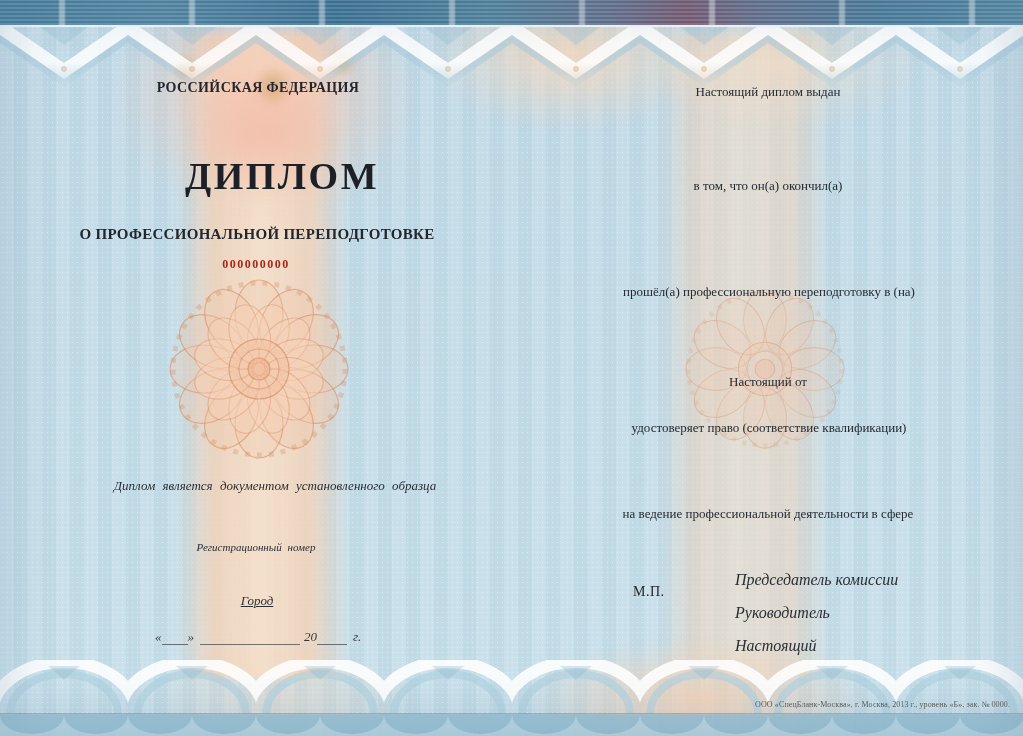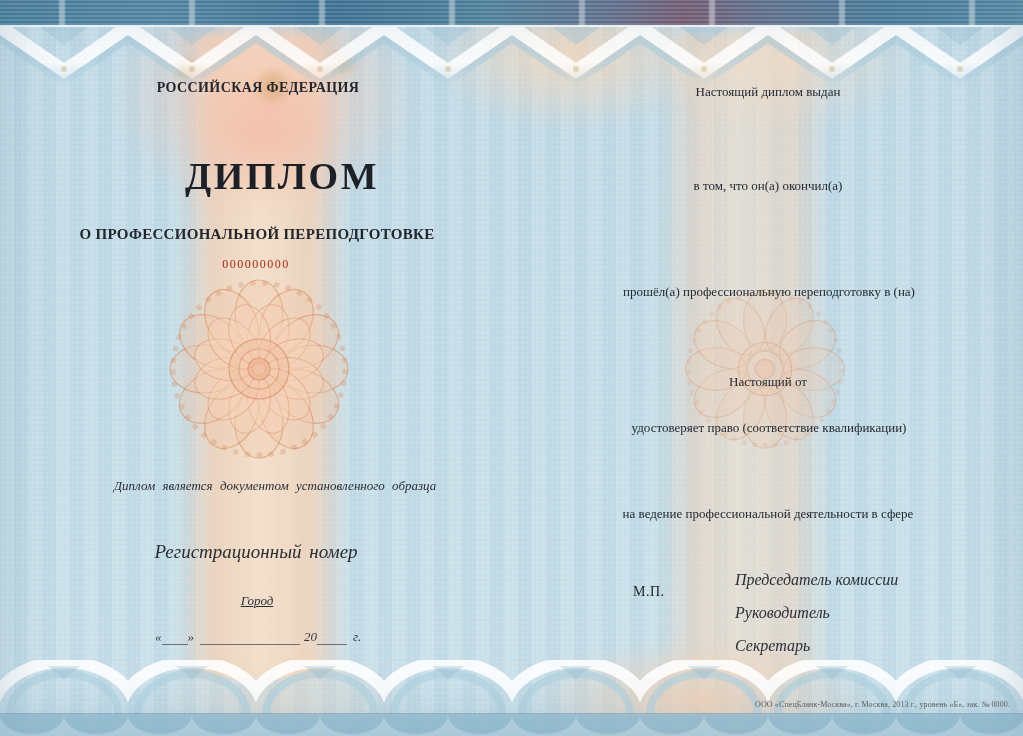--- a/index.html
+++ b/index.html
@@ -63,23 +63,23 @@
   .rosette { position:absolute; pointer-events:none; }
   .rosette-left { left:168px; top:278px; }
   .rosette-right { left:684px; top:288px; opacity:0.62; }
 
   
   .txt { position:absolute; color:#242a32; white-space:nowrap; }
   .center { transform:translateX(-50%); }
   .t-country { top:80px; left:258px; font-size:14px; font-weight:bold; letter-spacing:0.4px; color:#23262d; }
   .t-title { top:154px; left:258px; font-size:38px; font-weight:bold; letter-spacing:2.5px; color:#1d2127;margin-left:24px; }
   .t-subtitle { top:214px; left:257px; font-size:15px; font-weight:bold; letter-spacing:0.3px; color:#23262d;margin-top:12px; }
-  .t-serial { top:257px; left:256px; font-size:12px; font-weight:normal; letter-spacing:1.5px; color:#a5281b; }
+  .t-serial { top:257px; left:256px; font-size:12px; font-weight:bold; letter-spacing:1.5px; color:#a5281b; }
   .t-statement { top:478px; left:275px; font-size:13px; font-style:italic; word-spacing:4px; color:#2a2e35; }
-  .t-reg { top:541px; left:256px; font-size:19px; font-style:italic; word-spacing:3px; color:#2a2e35; }
+  .t-reg { top:541px; left:256px; font-size:11px; font-style:italic; word-spacing:3px; color:#2a2e35; }
   .t-city { top:593px; left:257px; font-size:13px; font-style:italic; color:#2a2e35;text-decoration:underline; }
   .date-row { top:629px; left:155px; font-size:13px; font-style:italic; color:#33363c;
     display:flex; align-items:flex-end; }
   .blank { display:inline-block; border-bottom:1px solid rgba(70,75,82,0.75); height:12px; }
   .bw28 { width:26px; } .bw100 { width:100px; margin:0 4px 0 6px; } .bw32 { width:30px; margin-right:6px; }
 
   .r-issued { top:84px; left:768px; font-size:13px; }
   .r-grad { top:178px; left:768px; font-size:13px; }
   .r-retrain { top:284px; left:769px; font-size:13px; }
   .r-decision { top:374px; left:768px; font-size:13px; }
@@ -220,19 +220,19 @@
   <div class="txt center r-grad">в том, что он(а) окончил(а)</div>
   <div class="txt center r-retrain">прошёл(а) профессиональную переподготовку в (на)</div>
   <div class="txt center r-decision">Настоящий от</div>
   <div class="txt center r-cert">удостоверяет право (соответствие квалификации)</div>
   <div class="txt center r-field">на ведение профессиональной деятельности в сфере</div>
   <div class="txt r-seal">М.П.</div>
 
   <div class="sig-block">
     <div class="sig-label">Председатель комиссии</div>
     <div class="sig-label">Руководитель</div>
-    <div class="sig-label">Секретарь</div>
+    <div class="sig-label">Настоящий</div>
   </div>
 
   <div class="txt r-imprint">ООО «СпецБланк-Москва», г. Москва, 2013 г., уровень «Б», зак. № 0000.</div>
 
   <div class="edge-vignette"></div>
 </div>
 
 </body></html>

